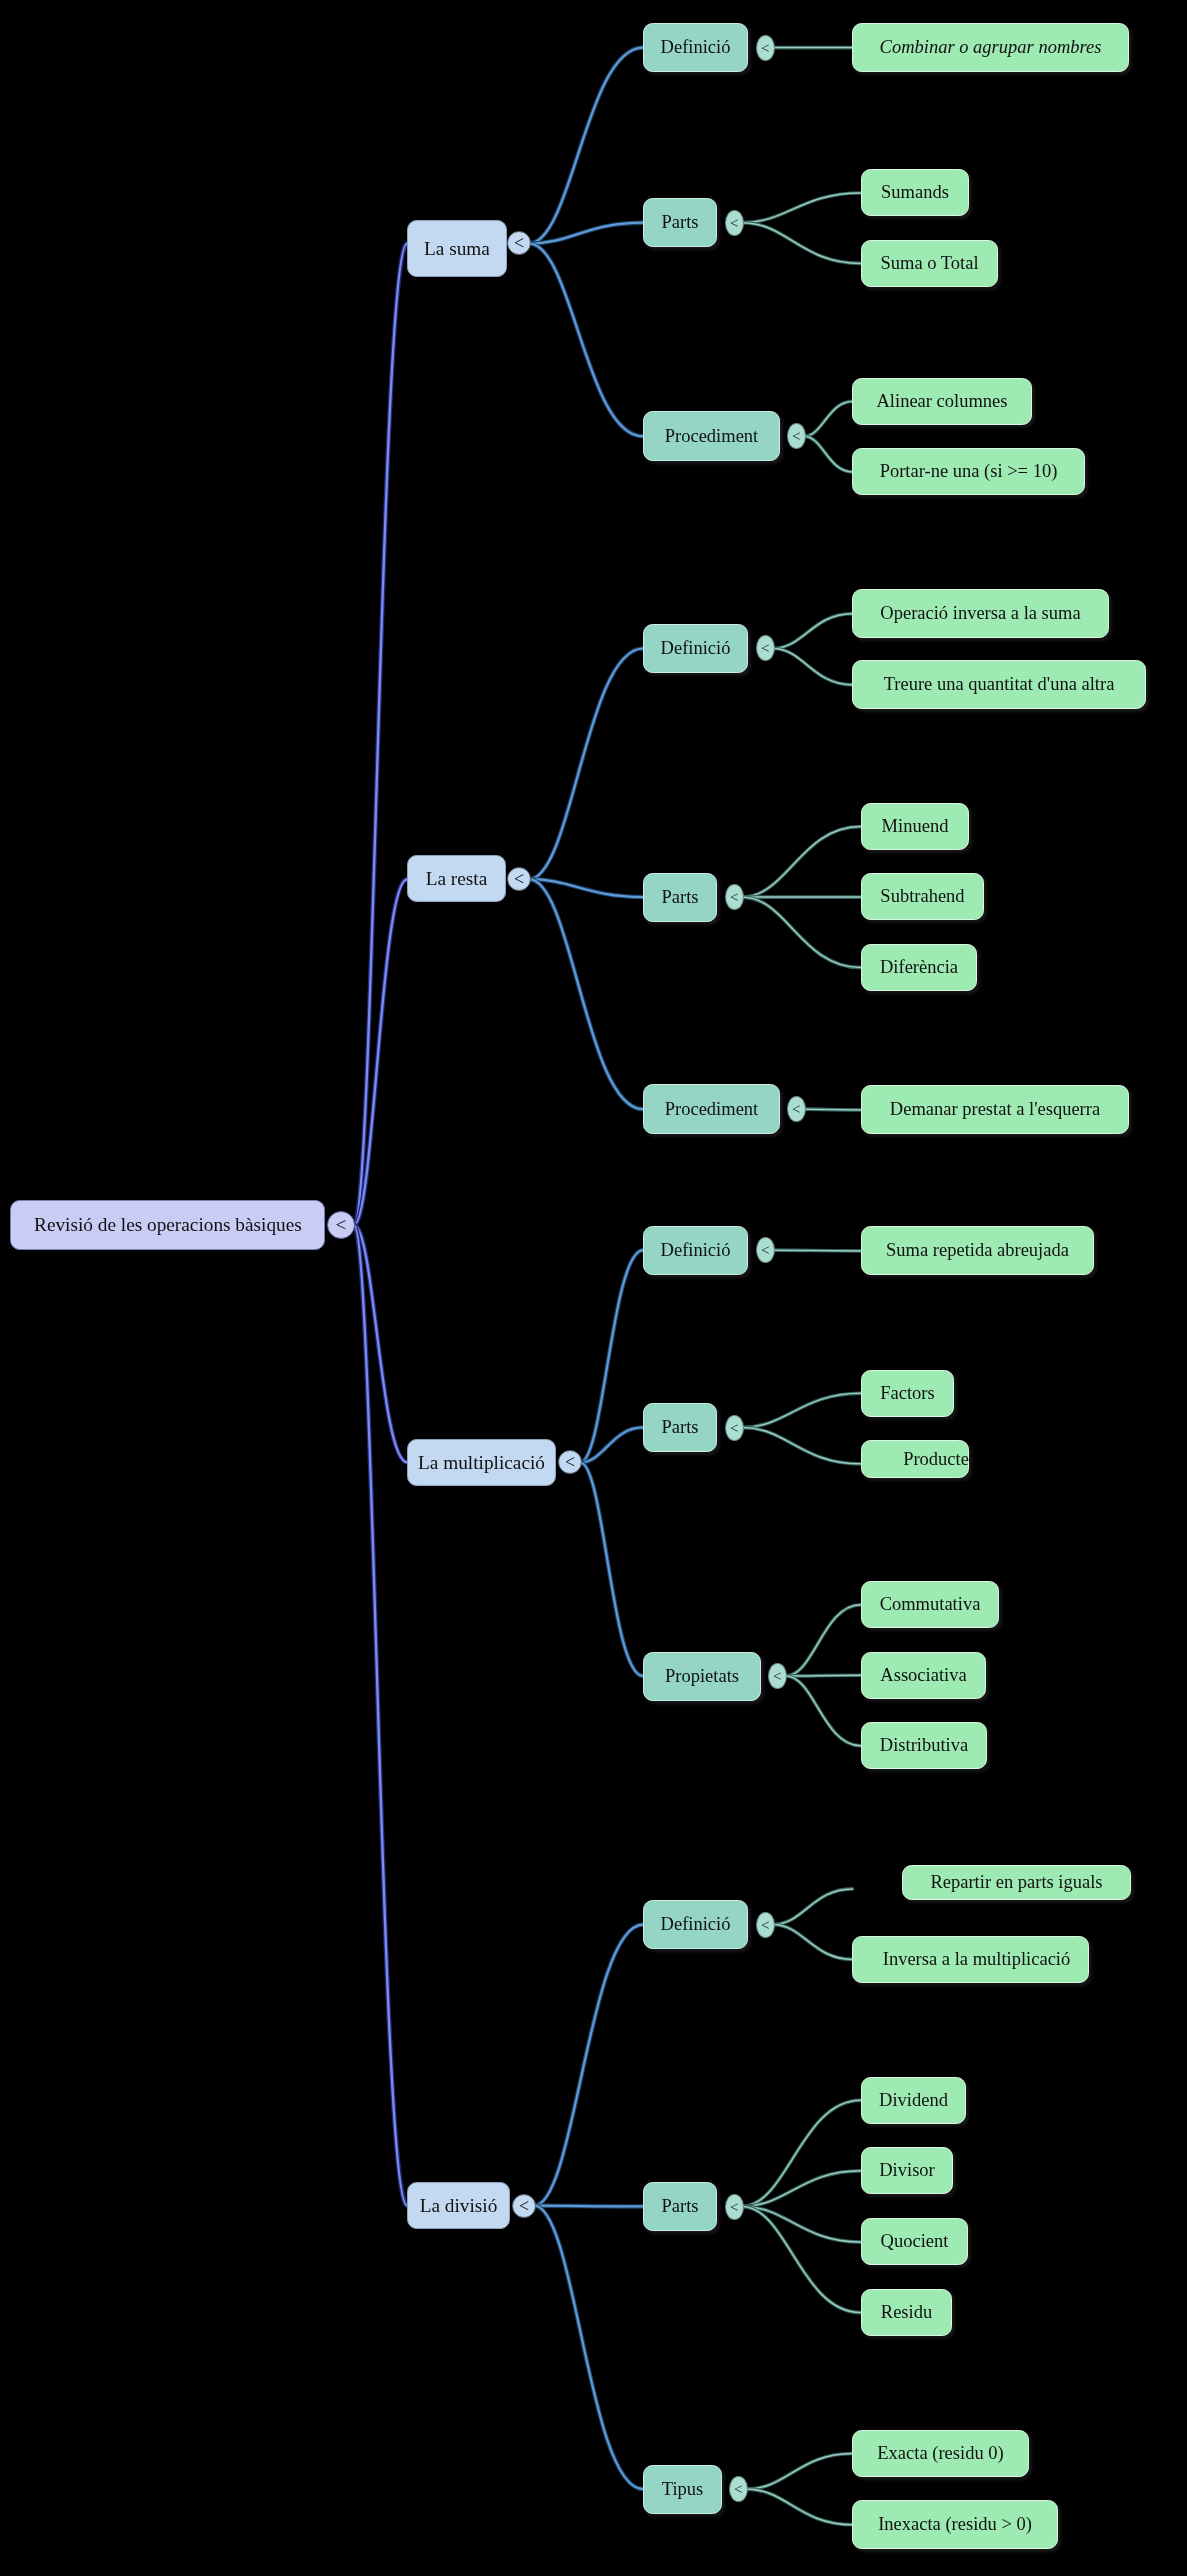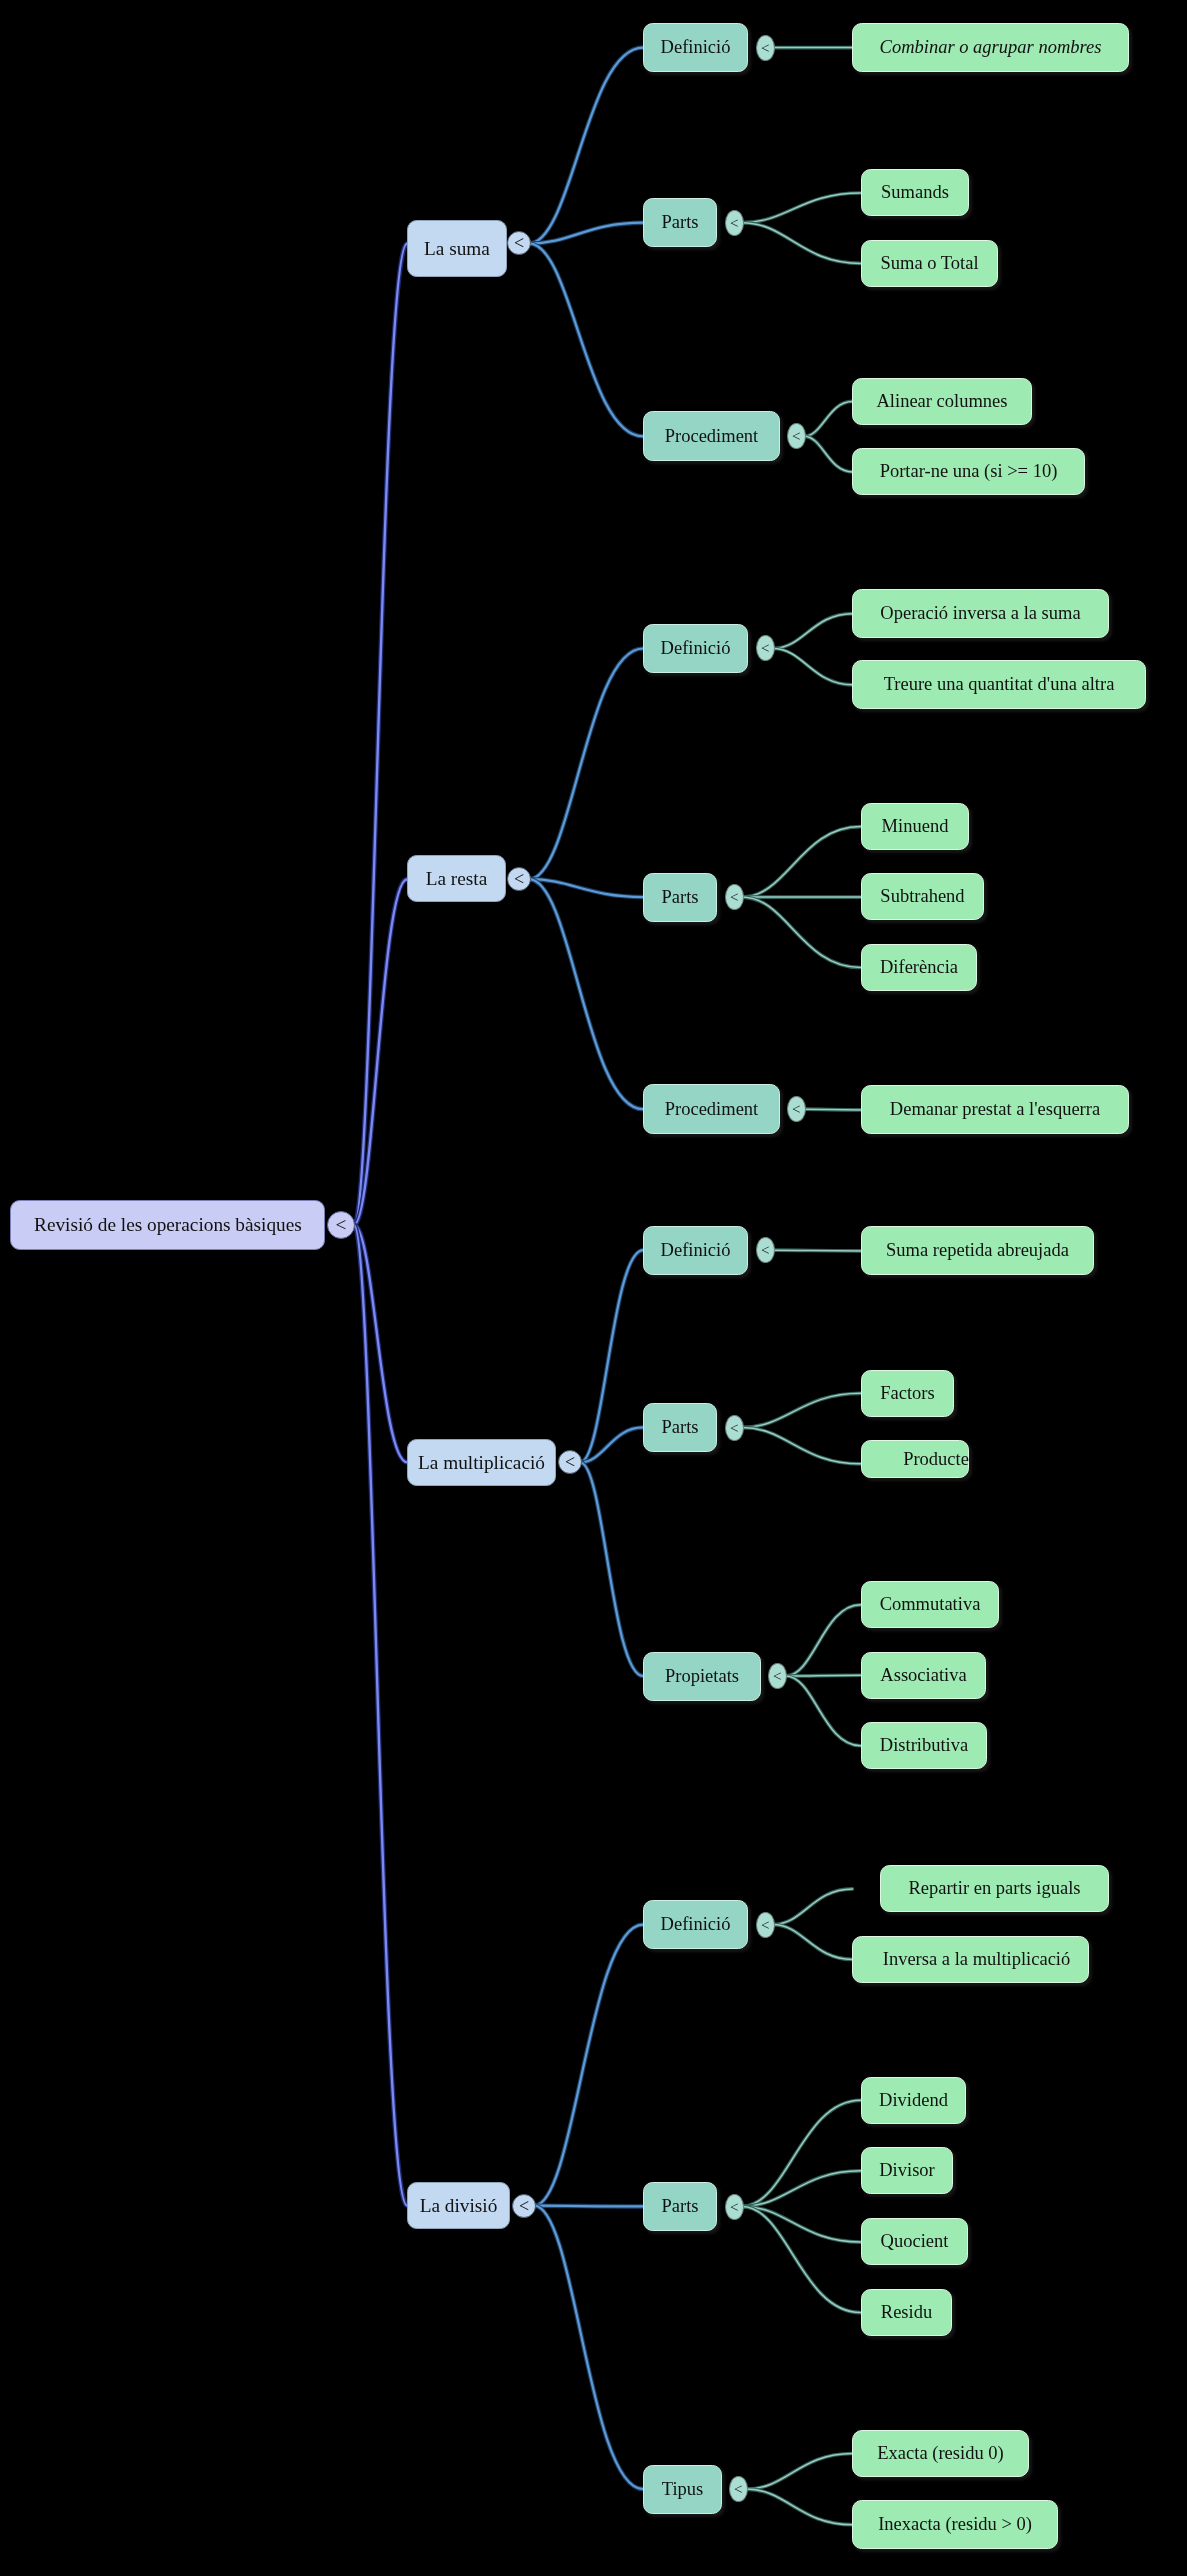--- a/index.html
+++ b/index.html
@@ -147,27 +147,27 @@
       <div class="node lv3" style="left: 861px; top: 1440px; width: 108px; height: 38px; padding-left: 42px;">Producte</div>
       <div class="node lv2" style="left: 643px; top: 1652px; width: 118px; height: 49px;">Propietats</div>
       <div class="cbtn b2" style="left: 768px; top: 1663px;">&lt;</div>
       <div class="node lv3" style="left: 861px; top: 1581px; width: 138px; height: 47px;">Commutativa</div>
       <div class="node lv3" style="left: 861px; top: 1652px; width: 125px; height: 47px;">Associativa</div>
       <div class="node lv3" style="left: 861px; top: 1722px; width: 126px; height: 47px;">Distributiva</div>
       <div class="node lv1" style="left: 407px; top: 2182px; width: 103px; height: 47px;">La divisió</div>
       <div class="cbtn b1" style="left: 512px; top: 2194px;">&lt;</div>
       <div class="node lv2" style="left: 643px; top: 1900px; width: 105px; height: 49px;">Definició</div>
       <div class="cbtn b2" style="left: 756px; top: 1912px;">&lt;</div>
-      <div class="node lv3" style="left: 880px; top: 1865px; width: 229px; height: 47px;">Repartir en parts iguals</div>
+      <div class="node lv3" style="left: 902px; top: 1865px; width: 229px; height: 35px;">Repartir en parts iguals</div>
       <div class="node lv3" style="left: 852px; top: 1936px; width: 237px; height: 47px; padding-left: 12px;">Inversa a la multiplicació</div>
       <div class="node lv2" style="left: 643px; top: 2182px; width: 74px; height: 49px;">Parts</div>
       <div class="cbtn b2" style="left: 725px; top: 2194px;">&lt;</div>
       <div class="node lv3" style="left: 861px; top: 2077px; width: 105px; height: 47px;">Dividend</div>
       <div class="node lv3" style="left: 861px; top: 2147px; width: 92px; height: 47px;">Divisor</div>
       <div class="node lv3" style="left: 861px; top: 2218px; width: 107px; height: 47px;">Quocient</div>
       <div class="node lv3" style="left: 861px; top: 2289px; width: 91px; height: 47px;">Residu</div>
       <div class="node lv2" style="left: 643px; top: 2465px; width: 79px; height: 49px;">Tipus</div>
       <div class="cbtn b2" style="left: 729px; top: 2476px;">&lt;</div>
-      <div class="node lv3" style="left: 852px; top: 2430px; width: 177px; height: 47px; border-radius: 10px;">Exacta (residu 0)</div>
+      <div class="node lv3" style="left: 852px; top: 2430px; width: 177px; height: 47px;">Exacta (residu 0)</div>
       <div class="node lv3" style="left: 852px; top: 2500px; width: 206px; height: 49px;">Inexacta (residu &gt; 0)</div>
     </div>
 </div>
 
 
 </body></html>

